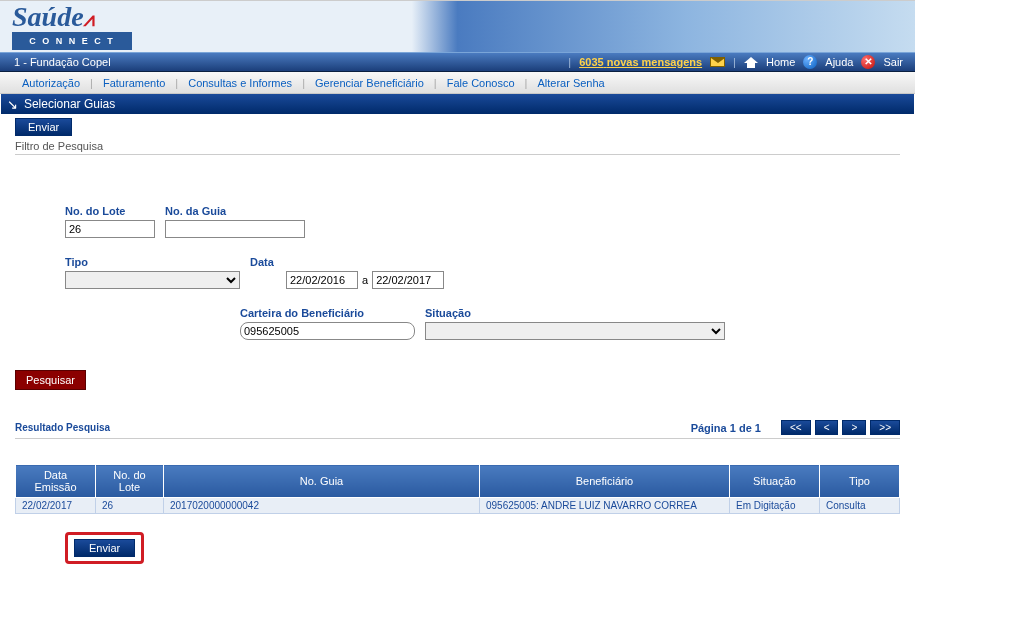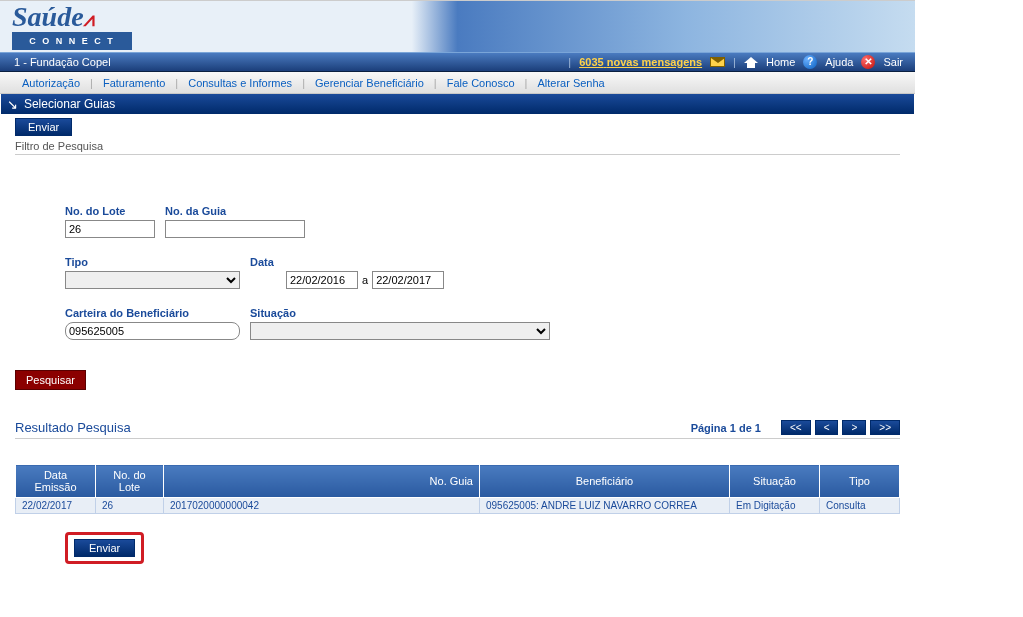--- a/index.html
+++ b/index.html
@@ -31,24 +31,24 @@
 .pagetitle .arrow-icon { display:inline-block; margin-right:6px; font-size:13px; }
 .content { padding: 4px 15px 20px 15px; }
 .btn-enviar-top { background: linear-gradient(to bottom, #1a4a9a, #002a6a); color:#fff; border:1px solid #002a6a; padding:2px 12px; font-size:11px; cursor:pointer; display:inline-block; }
 .filter-title { color:#555; font-size:11px; margin-top:4px; border-bottom:1px solid #ccc; padding-bottom:2px; }
 .filter-panel { padding: 50px 0 20px 50px; }
 .row1 { display:flex; gap:10px; margin-bottom:18px; }
 .field { display:flex; flex-direction:column; }
 .field label { color:#1a4a9a; font-weight:bold; font-size:11px; margin-bottom:3px; }
 .field input[type=text], .field select { border:1px solid #888; padding:1px 3px; font-size:11px; height:18px; }
 .row2 { display:flex; gap:10px; margin-bottom:18px; align-items:flex-end; }
-.row3 { display:flex; gap:10px; }
+.row3 { display:flex; gap:10px;justify-content:center; }
 .btn-pesquisar { background:#8b0000; color:#fff; border:1px solid #5a0000; padding:3px 10px; font-size:11px; cursor:pointer; margin-top:10px; display:inline-block; }
 .result-bar { display:flex; justify-content:space-between; align-items:center; margin-top:30px; border-bottom:1px solid #ccc; padding-bottom:3px; }
-.result-bar .title { color:#1a4a9a; font-weight:normal; font-size:13px; }
+.result-bar .title { color:#1a4a9a; font-weight:bold; font-size:10px; }
 .pager { display:flex; align-items:center; gap:4px; }
 .pager .info { color:#1a4a9a; font-weight:bold; font-size:11px; margin-right:16px; }
 .pager button { background:linear-gradient(to bottom,#1a4a9a,#002a6a); color:#fff; border:1px solid #002a6a; padding:1px 8px; font-size:10px; cursor:pointer; }
 .grid { width:100%; border-collapse:collapse; margin-top:25px; }
 .grid th { background:linear-gradient(to bottom,#4a7bc0,#2a5aa0); color:#fff; font-size:11px; font-weight:normal; padding:4px 6px; border:1px solid #fff; text-align:center; }
 .grid td { background:#e8eef6; color:#1a4a9a; font-size:10px; padding:2px 6px; border:1px solid #c0d0e8; }
 .btn-enviar-bottom-wrap { margin-top:18px; margin-left:50px; border:3px solid #d01c24; border-radius:4px; display:inline-block; padding:4px 6px; }
 .btn-enviar-bottom { background:linear-gradient(to bottom,#1a4a9a,#002a6a); color:#fff; border:1px solid #002a6a; padding:2px 14px; font-size:11px; cursor:pointer; display:inline-block; }
 </style>
 </head>
@@ -169,21 +169,21 @@
           <col style="width:68px">
           <col>
           <col style="width:250px">
           <col style="width:90px">
           <col style="width:80px">
       </colgroup>
       <thead>
         <tr>
           <th>Data Emissão</th>
           <th>No. do Lote</th>
-          <th style="text-align:right">No. Guia</th>
+          <th style="text-align:center">No. Guia</th>
           <th>Beneficiário</th>
           <th>Situação</th>
           <th>Tipo</th>
         </tr>
       </thead>
       <tbody>
         <tr>
           <td>22/02/2017</td>
           <td>26</td>
           <td>2017020000000042</td>

